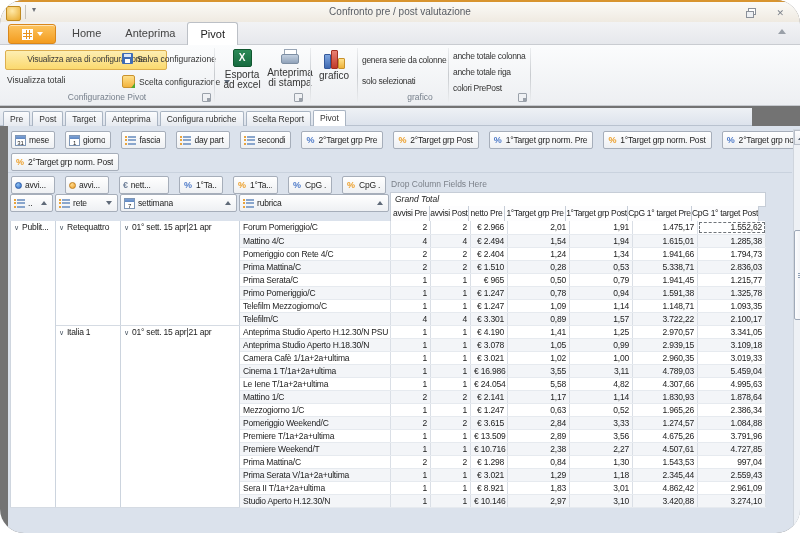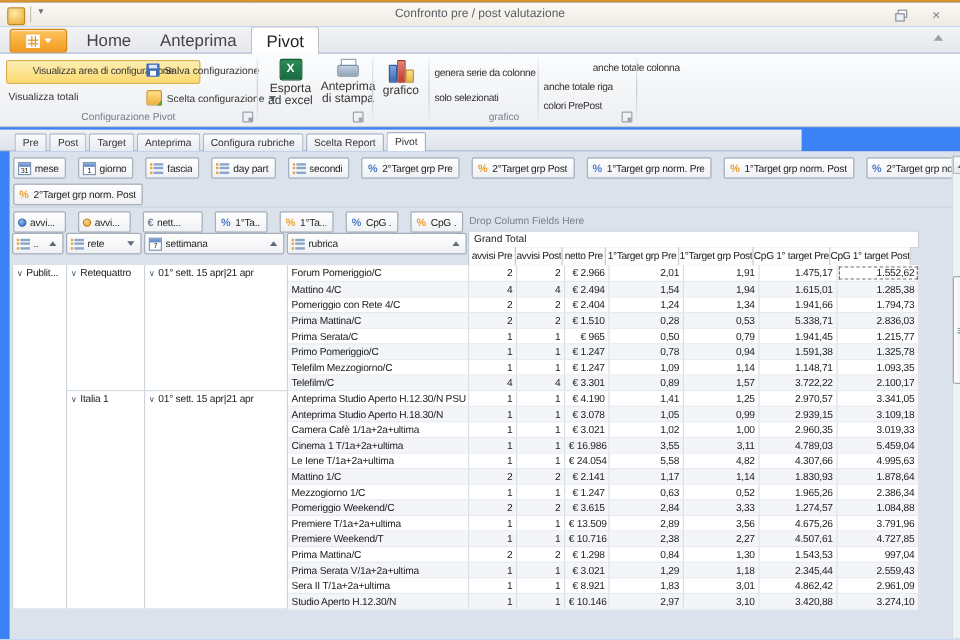--- a/index.html
+++ b/index.html
@@ -1,17 +1,17 @@
 <!DOCTYPE html>
 <html><head>
 <meta charset="utf-8">
 <style>
   html,body{margin:0;padding:0;background:#fff;}
-  .app{position:relative;width:800px;height:533px;overflow:hidden;background:#3b82f6;
-       font-family:"Liberation Sans",sans-serif;color:#222;cursor:default;}
+  .app{position:relative;width:800px;height:533px;overflow:hidden;background:#737373;
+       font-family:"Liberation Sans",sans-serif;color:#222;cursor:default;border-radius:24px;}
   
   .titlebar{position:absolute;left:0;top:0;width:800px;height:22px;
     background:linear-gradient(#fbfaf7,#efeae1);border-top:2px solid #d8942f;box-sizing:border-box;}
   .applogo{position:absolute;left:6px;top:4px;width:13px;height:13px;border:1px solid #c08a20;border-radius:2px;
     background:radial-gradient(circle at 40% 30%,#ffe9a8,#e8a92c);}
   .qatsep{position:absolute;left:25px;top:3px;width:1px;height:14px;background:#c7c2b8;}
   .qatcaret{position:absolute;left:32px;top:3px;font-size:8px;color:#6b6f76;}
   .qatcaret::after{content:"▾";}
   .title{position:absolute;left:0;top:4px;width:100%;text-align:center;font-size:10px;color:#585c63;}
   .winico{position:absolute;top:6px;}
@@ -24,21 +24,21 @@
   .tabrow{position:absolute;left:0;top:22px;width:800px;height:23px;
     background:linear-gradient(#f2f3f5,#e6e8ec);border-bottom:1px solid #c9ccd1;box-sizing:border-box;}
   .appbtn{position:absolute;left:8px;top:2px;width:46px;height:18px;border:1px solid #d9871c;border-radius:3px;
     background:linear-gradient(#fcc45f,#f39c1f);box-shadow:inset 0 1px 0 rgba(255,255,255,.55);
     display:flex;align-items:center;justify-content:center;gap:4px;}
   .appgrid{width:9px;height:9px;background-color:#fff;background-repeat:no-repeat;
     background-image:linear-gradient(#e8941e,#e8941e),linear-gradient(#e8941e,#e8941e),linear-gradient(#e8941e,#e8941e),linear-gradient(#e8941e,#e8941e);
     background-size:1px 9px,1px 9px,9px 1px,9px 1px;background-position:3px 0,6px 0,0 3px,0 6px;border:1px solid #fff;}
   .appcaret{width:0;height:0;border-left:3px solid transparent;border-right:3px solid transparent;border-top:4px solid #fff;}
   .rtabs{position:absolute;left:60px;top:0;height:23px;display:flex;}
-  .rtab{padding:0 12px;height:22px;line-height:22px;font-size:14px;color:#444;}
+  .rtab{padding:0 12px;height:22px;line-height:22px;font-size:11px;color:#444;}
   .rtab.active{background:#fff;border:1px solid #bcc0c6;border-bottom:none;border-radius:3px 3px 0 0;height:23px;color:#222;}
   .ribcollapse{position:absolute;right:14px;top:7px;width:0;height:0;
     border-left:4px solid transparent;border-right:4px solid transparent;border-bottom:5px solid #9aa0a8;}
   
   .ribbon{position:absolute;left:0;top:45px;width:800px;height:61px;
     background:linear-gradient(#fbfcfd,#edeff2);border-bottom:1px solid #c6c9ce;box-sizing:border-box;}
   .gdiv{position:absolute;top:3px;height:54px;width:1px;background:linear-gradient(#eceef0,#c8cbcf,#eceef0);}
   .grplabel{position:absolute;top:47px;font-size:8.5px;color:#77808c;text-align:center;}
   .launcher{position:absolute;top:48px;width:7px;height:7px;border:1px solid #9aa1aa;border-radius:1px;}
   .launcher::after{content:"";position:absolute;right:0;bottom:0;width:3px;height:3px;background:#9aa1aa;}
@@ -61,22 +61,22 @@
   .ico-print::before{content:"";position:absolute;left:3px;top:0;width:11px;height:7px;background:#fff;border:1px solid #98a5b5;}
   .ico-print::after{content:"";position:absolute;left:0;right:0;bottom:1px;height:8px;
     background:linear-gradient(#c3d0e0,#91a3ba);border:1px solid #7e8fa3;border-radius:2px;}
   .ico-chart{display:block;width:22px;height:20px;margin:0 auto 2px;position:relative;}
   .ico-chart i{position:absolute;bottom:0;width:5px;border-radius:1px;}
   .ico-chart .b1{left:1px;height:13px;background:linear-gradient(#7ea6e0,#3e68b0);border:1px solid #35599b;}
   .ico-chart .b2{left:8px;height:17px;background:linear-gradient(#e98073,#c03a28);border:1px solid #a33022;}
   .ico-chart .b3{left:15px;height:9px;background:linear-gradient(#ffe08a,#edb23a);border:1px solid #c8912c;}
   .gopt{position:absolute;font-size:8.5px;letter-spacing:-0.3px;color:#333;white-space:nowrap;}
   
-  .doctabs{position:absolute;left:0;top:108px;width:668px;height:18px;
-    background:linear-gradient(#eef1f5,#dde3ec);border-bottom:1px solid #b9c2cf;box-sizing:border-box;padding-left:11px;white-space:nowrap;}
+  .doctabs{position:absolute;left:0;top:108px;width:752px;height:18px;
+    background:linear-gradient(#eef1f5,#dde3ec);border-bottom:1px solid #b9c2cf;box-sizing:border-box;padding-left:2px;white-space:nowrap;}
   .dtab{display:inline-block;height:14px;line-height:14px;margin:2px 1px 0 1px;padding:0 6px;font-size:8.5px;color:#333;
     background:linear-gradient(#fbfcfd,#e6eaf0);border:1px solid #a9b4c2;border-bottom:none;border-radius:2px 2px 0 0;vertical-align:bottom;}
   .dtab.active{background:#fff;height:15px;}
   
   .panel{position:absolute;left:8px;top:126px;width:800px;height:407px;background:#dbe2ec;}
   .frow{position:absolute;left:3px;white-space:nowrap;}
   .r1{top:5px;} .r2{top:27px;} .r3{top:50px;}
   .fsep{position:absolute;left:0;right:16px;top:46px;height:1px;background:#c9d2de;}
   .fieldbtn{display:inline-flex;align-items:center;height:18px;padding:0 5px 0 3px;gap:3px;
     background:linear-gradient(#ffffff,#eef0f3);border:1px solid #a6aeba;border-radius:2px;
@@ -99,21 +99,21 @@
   .ico-euro{font-size:9px;color:#6e7f99;font-weight:bold;}
   .ico-dot{width:7px;height:7px;border-radius:50%;box-sizing:border-box;}
   .ico-dot.blue{background:radial-gradient(circle at 35% 30%,#8fc0f0,#2f6cc8);border:1px solid #2c5da8;}
   .ico-dot.orange{background:radial-gradient(circle at 35% 30%,#ffd98a,#eda12d);border:1px solid #c07f1f;}
   .arr{width:0;height:0;margin-left:auto;flex:none;}
   .arr.up{border-left:3px solid transparent;border-right:3px solid transparent;border-bottom:4px solid #5f6a78;}
   .arr.down{border-left:3px solid transparent;border-right:3px solid transparent;border-top:4px solid #5f6a78;}
   .dropzone{position:absolute;left:383px;top:53px;width:370px;height:14px;font-size:8.5px;color:#7b8089;}
   .rowfields{position:absolute;left:0;top:68px;width:385px;height:19px;}
   .grandtotal{position:absolute;left:382px;top:66px;width:376px;height:15px;background:#fff;
-    border:1px solid #c6cdd7;box-sizing:border-box;font-size:8.5px;line-height:13px;padding-left:4px;color:#222;}
+    border:1px solid #c6cdd7;box-sizing:border-box;font-size:8.5px;line-height:13px;padding-left:4px;color:#222;font-style:italic;}
   .colheads{position:absolute;left:382px;top:80px;height:16px;white-space:nowrap;font-size:0;}
   .chead{display:inline-block;height:16px;line-height:15px;background:#fdfdfe;border:1px solid #c6cdd7;
     border-top:none;margin-right:-1px;box-sizing:border-box;font-size:8.5px;letter-spacing:-0.3px;
     text-align:center;color:#222;overflow:hidden;}
   
   .grid{position:absolute;left:2px;top:95px;width:755px;border-collapse:collapse;table-layout:fixed;
     background:#fff;border-left:1px solid #cfd6df;}
   .grid td{height:13px;padding:0 3px;font-size:8.5px;letter-spacing:-0.2px;white-space:nowrap;overflow:hidden;
     border-right:1px solid #dadfe6;border-bottom:1px solid #e6eaef;box-sizing:border-box;}
   .grid td.gcell{vertical-align:top;background:#fff;border-right:1px solid #ccd4de;border-bottom:1px solid #d5dbe3;padding-top:1px;}
@@ -191,21 +191,21 @@
           <i class="b1"></i>
           <i class="b2"></i>
           <i class="b3"></i>
         </span>
       <span>grafico</span>
     </div>
     <div class="gdiv" style="left:357px;"></div>
     <div class="gopt" style="left:362px;top:10px;">genera serie da colonne</div>
     <div class="gopt" style="left:362px;top:31px;">solo selezionati</div>
     <div class="gdiv" style="left:448px;"></div>
-    <div class="gopt" style="left:453px;top:6px;margin-left:41px;">anche totale colonna</div>
+    <div class="gopt" style="left:453px;top:6px;">anche totale colonna</div>
     <div class="gopt" style="left:453px;top:22px;">anche totale riga</div>
     <div class="gopt" style="left:453px;top:38px;">colori PrePost</div>
     <div class="grplabel" style="left:310px;width:220px;">grafico</div>
     <span class="launcher" style="left:518px;"></span>
     <div class="gdiv" style="left:530px;"></div>
   </div>
 
   <div class="doctabs"><div class="dtab">Pre</div><div class="dtab">Post</div><div class="dtab">Target</div><div class="dtab">Anteprima</div><div class="dtab">Configura rubriche</div><div class="dtab">Scelta Report</div><div class="dtab active">Pivot</div></div>
 
   <div class="panel">

